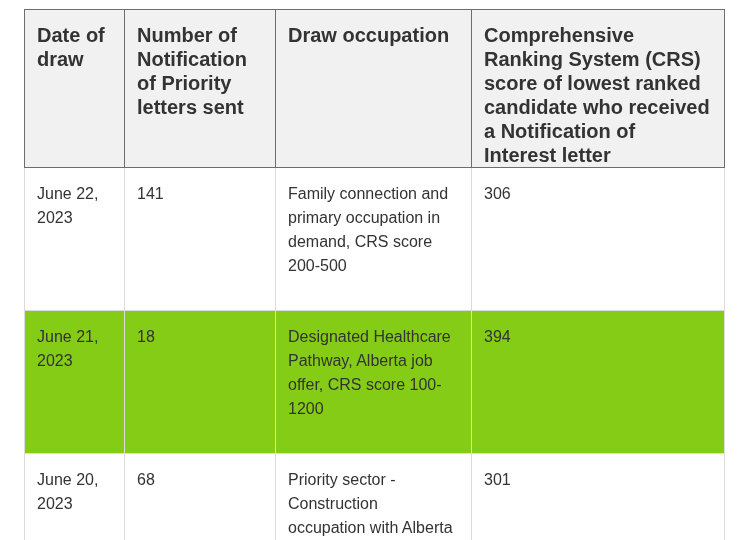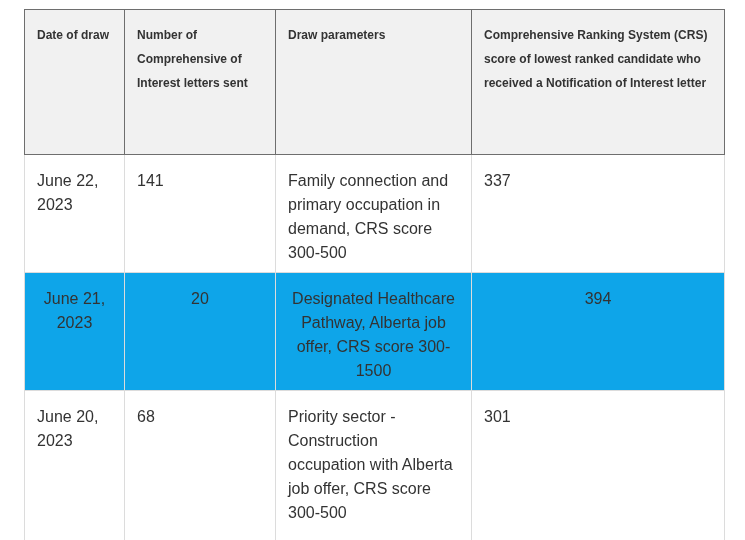--- a/index.html
+++ b/index.html
@@ -1,57 +1,57 @@
 <!DOCTYPE html>
 <html><head>
 <meta charset="utf-8">
 <style>
   html, body { margin:0; padding:0; background:#ffffff; }
   body { width:745px; height:540px; overflow:hidden; position:relative;
          font-family:"Liberation Sans", "DejaVu Sans", sans-serif; color:#333333; }
   table { position:absolute; left:24px; top:9px; border-collapse:collapse; table-layout:fixed; width:700px; }
   col.c1 { width:100px; } col.c2 { width:151px; } col.c3 { width:196px; } col.c4 { width:253px; }
   th { background:#f1f1f1; border:1px solid #6e6e6e; text-align:left; vertical-align:top;
-       font-weight:bold; font-size:12px; line-height:24px; padding:13px 12px 0 12px; height:131px; box-sizing:border-box; color:#333; }
+       font-weight:bold; font-size:20px; line-height:24px; padding:13px 12px 0 12px; height:131px; box-sizing:border-box; color:#333; }
   thead tr { height:145px; }
   td { border-left:1px solid #dcdcdc; border-right:1px solid #dcdcdc; border-bottom:1px solid #dcdcdc;
        vertical-align:top; font-size:16px; line-height:24px; padding:14px 12px 0 12px; color:#333; }
-  tbody tr { height:118px; }
-  tbody tr.alt td { background:#0ea5e9;text-align:center; }
+  tbody tr { height:143px; }
+  tbody tr.alt td { background:#84cc16; }
   tbody tr.last { height:150px; }
 </style>
 </head>
 <body>
 
 <table>
   <colgroup>
       <col class="c1">
       <col class="c2">
       <col class="c3">
       <col class="c4">
     </colgroup>
   <thead>
     <tr>
       <th>Date of draw</th>
-      <th>Number of Comprehensive of Interest letters sent</th>
-      <th>Draw parameters</th>
+      <th>Number of Notification of Priority letters sent</th>
+      <th>Draw occupation</th>
       <th>Comprehensive Ranking System (CRS) score of lowest ranked candidate who received a Notification of Interest letter</th>
     </tr>
   </thead>
   <tbody>
     <tr>
       <td>June 22, 2023</td>
       <td>141</td>
-      <td>Family connection and primary occupation in demand, CRS score 300-500</td>
-      <td>337</td>
+      <td>Family connection and primary occupation in demand, CRS score 200-500</td>
+      <td>306</td>
     </tr>
     <tr class="alt">
       <td>June 21, 2023</td>
-      <td>20</td>
-      <td>Designated Healthcare Pathway, Alberta job offer, CRS score 300-1500</td>
+      <td>18</td>
+      <td>Designated Healthcare Pathway, Alberta job offer, CRS score 100-1200</td>
       <td>394</td>
     </tr>
     <tr class="last">
       <td>June 20, 2023</td>
       <td>68</td>
       <td>Priority sector - Construction occupation with Alberta job offer, CRS score 300-500</td>
       <td>301</td>
     </tr>
   </tbody>
 </table>

